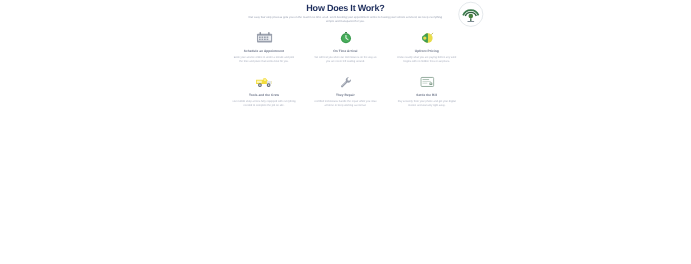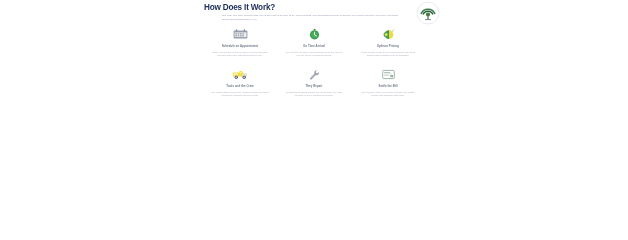--- a/index.html
+++ b/index.html
@@ -6,21 +6,21 @@
   html, body {
     width:628px; height:116px;
     background:#ffffff;
     font-family:"Liberation Sans", sans-serif;
     overflow:hidden;
   }
   .page { position:relative; width:628px; height:116px; background:#ffffff; }
 
   .content { position:absolute; left:204px; top:0; width:220px; height:116px; }
 
-  .header { position:relative; width:100%; text-align:left; padding-top:2.5px; }
+  .header { position:relative; width:100%; text-align:center; padding-top:2.5px; }
   .title {
     font-size:8.2px; font-weight:bold; color:#1d2d5c;
     letter-spacing:-0.2px; line-height:9px;
   }
   .subtitle {
     margin-top:2.5px;
     font-size:2.5px; line-height:3.6px; color:#9098ab;
     padding:0 18px; letter-spacing:0.02px;
   }
 

